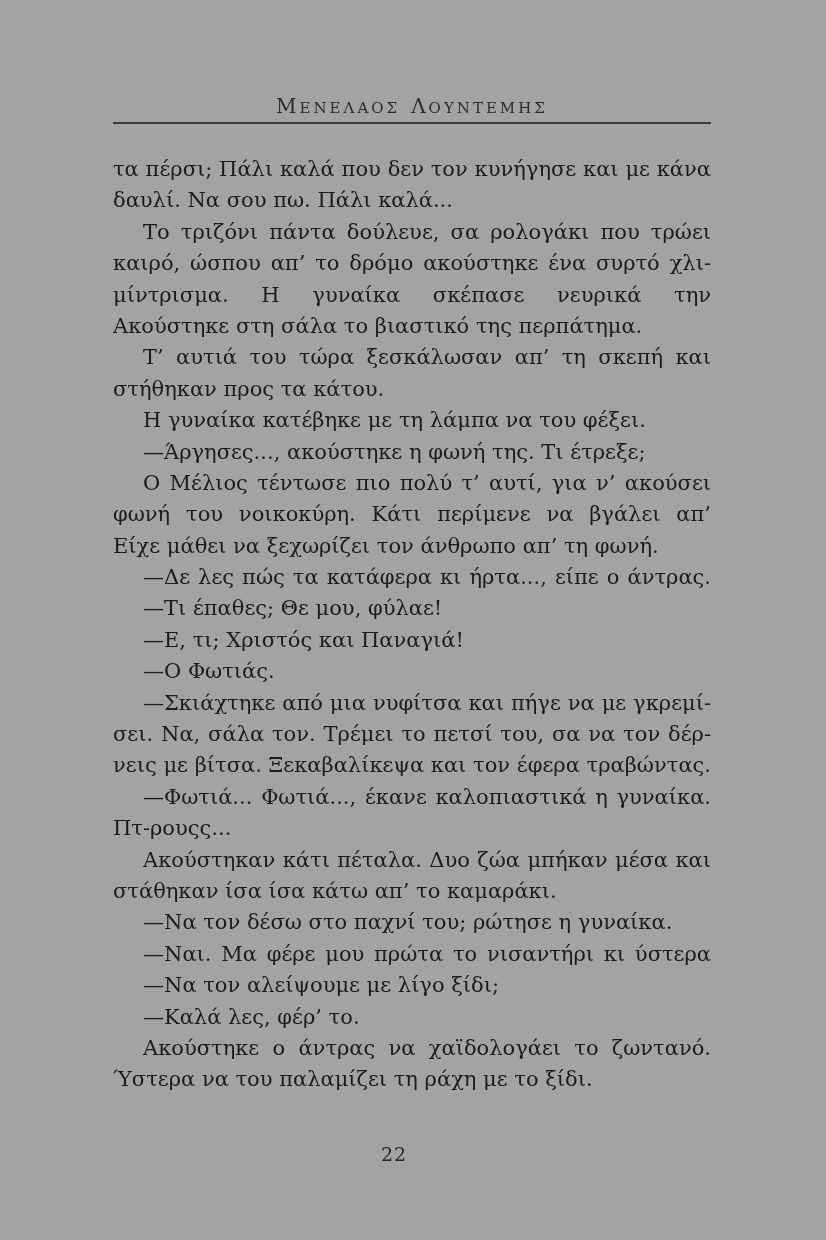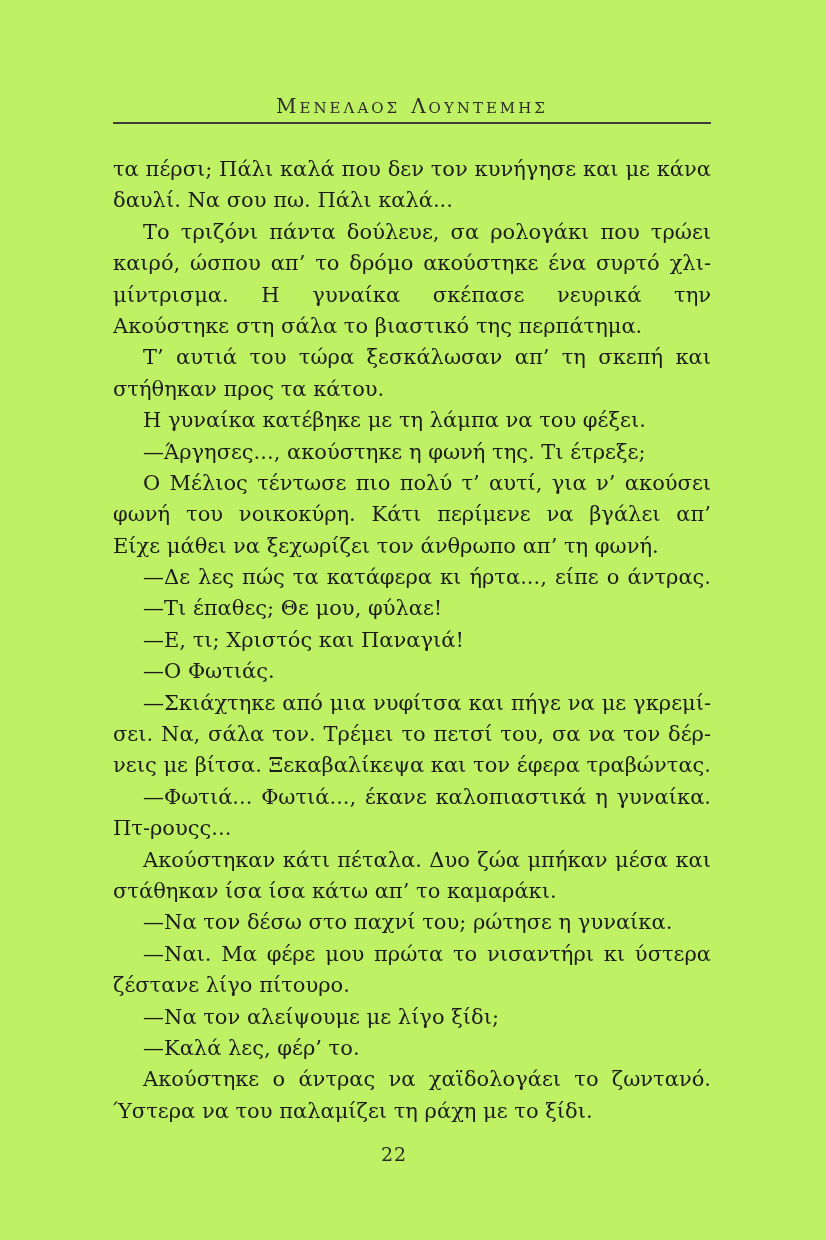--- a/index.html
+++ b/index.html
@@ -4,21 +4,21 @@
 <style>
   html, body {
     margin: 0;
     padding: 0;
     background: #ffffff;
   }
   .page {
     position: relative;
     width: 826px;
     height: 1240px;
-    background: #bef264;
+    background: #a3a3a3;
     font-family: "DejaVu Serif", "Liberation Serif", serif;
     color: #1d1c1a;
     overflow: hidden;
   }
   .text-block {
     position: absolute;
     left: 113px;
     top: 96px;
     width: 598px;
   }
@@ -91,21 +91,20 @@
         <div class="line ind">—Ο Φωτιάς.</div>
         <div class="line j ind">—Σκιάχτηκε από μια νυφίτσα και πήγε να με γκρεμί-</div>
         <div class="line j">σει. Να, σάλα τον. Τρέμει το πετσί του, σα να τον δέρ-</div>
         <div class="line j">νεις με βίτσα. Ξεκαβαλίκεψα και τον έφερα τραβώντας.</div>
         <div class="line j ind">—Φωτιά... Φωτιά..., έκανε καλοπιαστικά η γυναίκα.</div>
         <div class="line">Πτ-ρουςς...</div>
         <div class="line j ind">Ακούστηκαν κάτι πέταλα. Δυο ζώα μπήκαν μέσα και</div>
         <div class="line">στάθηκαν ίσα ίσα κάτω απ’ το καμαράκι.</div>
         <div class="line ind">—Να τον δέσω στο παχνί του; ρώτησε η γυναίκα.</div>
         <div class="line j ind">—Ναι. Μα φέρε μου πρώτα το νισαντήρι κι ύστερα</div>
-        <div class="line">ζέστανε λίγο πίτουρο.</div>
         <div class="line ind">—Να τον αλείψουμε με λίγο ξίδι;</div>
         <div class="line ind">—Καλά λες, φέρ’ το.</div>
         <div class="line j ind">Ακούστηκε ο άντρας να χαϊδολογάει το ζωντανό.</div>
         <div class="line">Ύστερα να του παλαμίζει τη ράχη με το ξίδι.</div>
       </div>
   </div>
   <div class="page-number">22</div>
 </div>
 
 </body></html>

